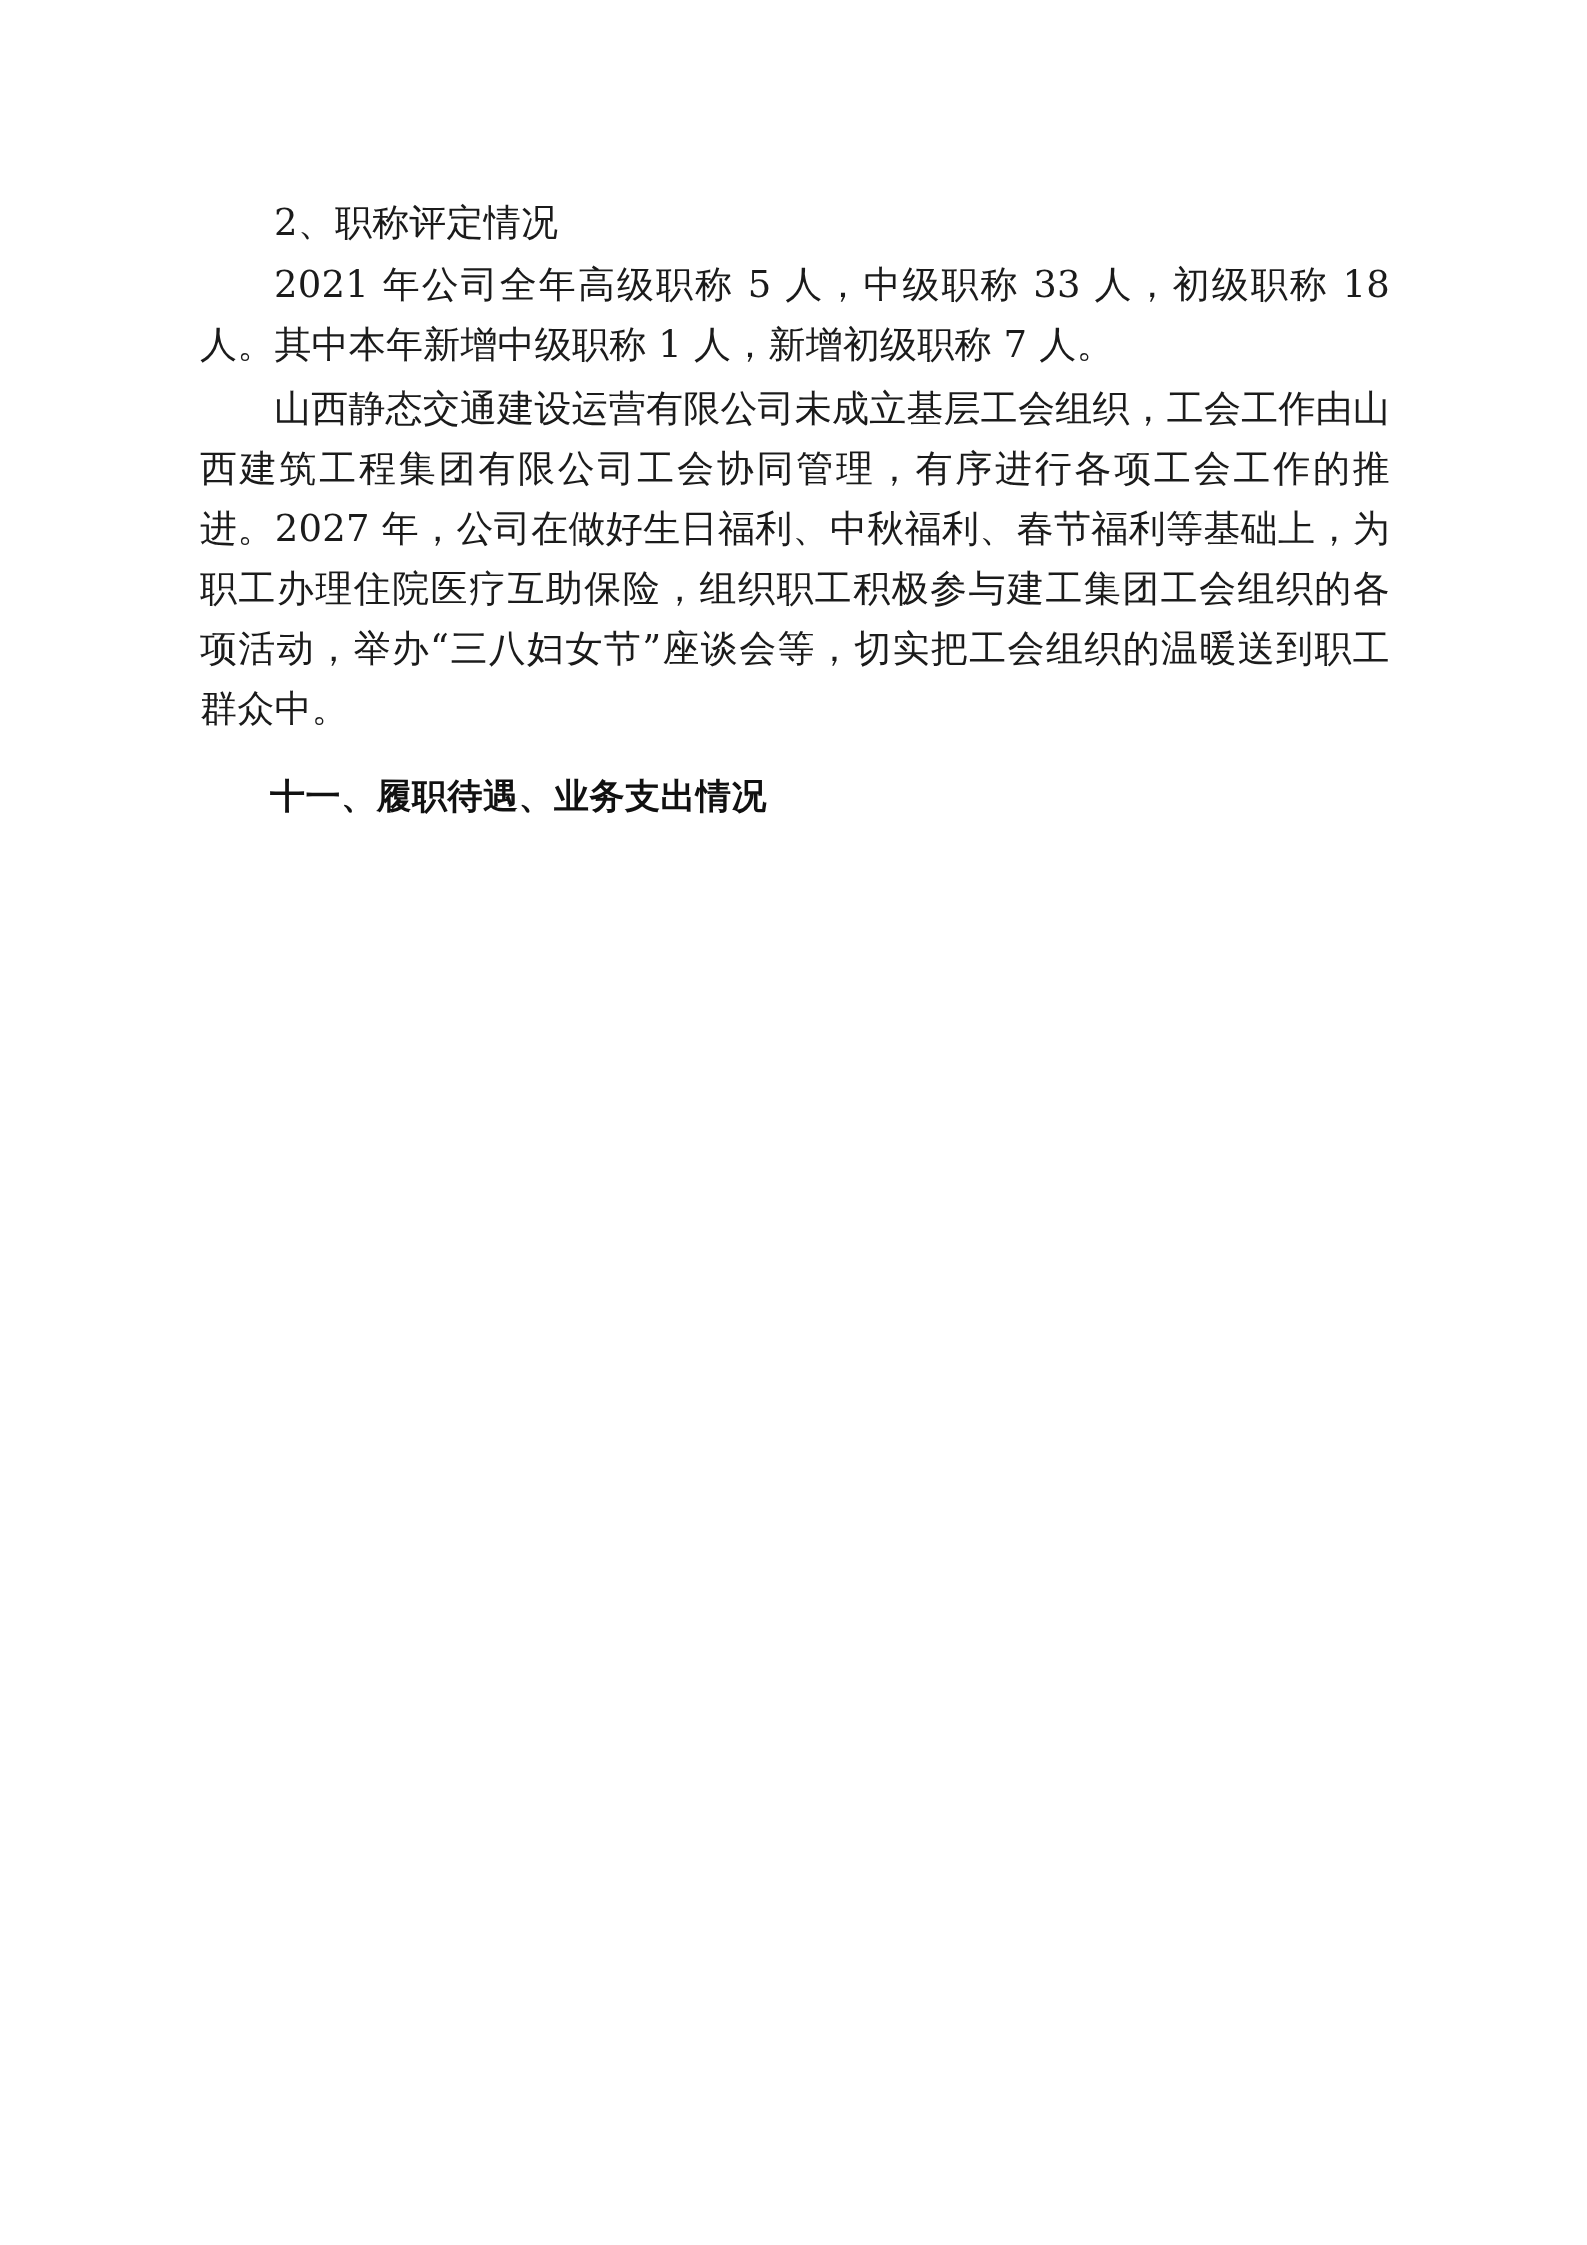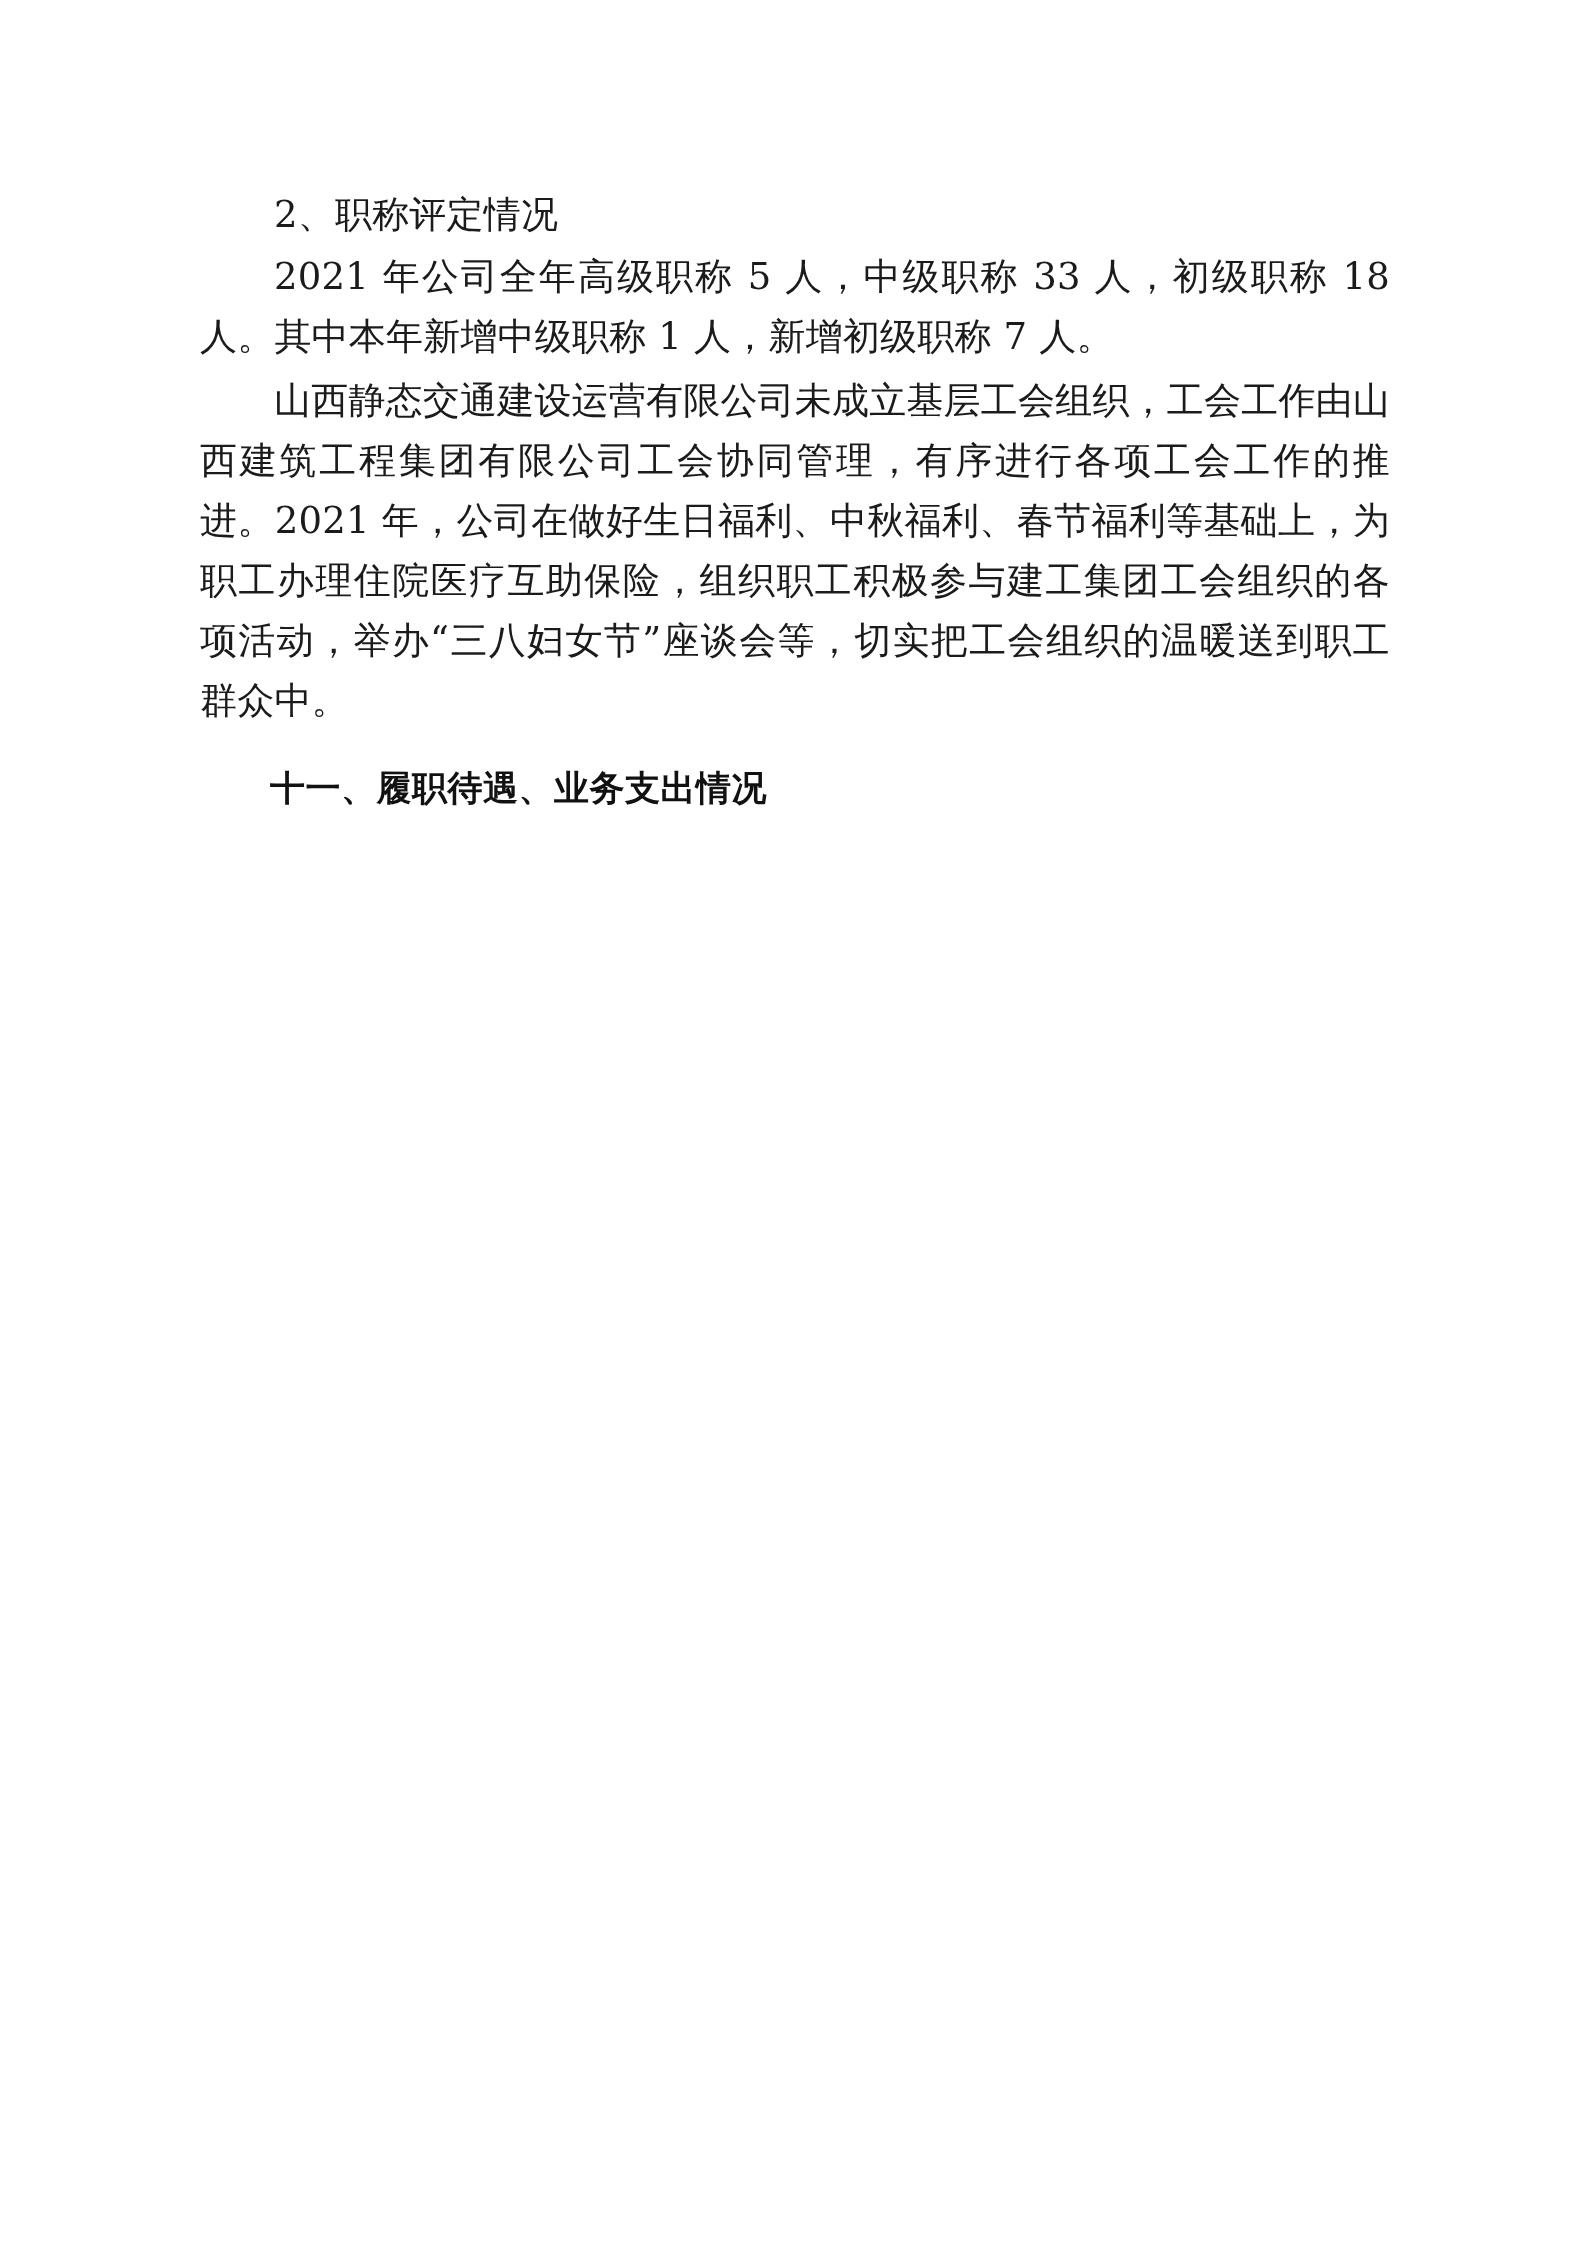--- a/index.html
+++ b/index.html
@@ -17,21 +17,21 @@
   .page {
     position: relative;
     width: 1587px;
     height: 2245px;
     box-sizing: border-box;
     padding: 185px 200px 120px 200px;
     background: #ffffff;
   }
   .doc-body {
     width: 1190px;
-    margin: 0 auto;
+    margin: 8px auto;
   }
   p.para {
     margin: 0 0 4px 0;
     font-size: 37px;
     line-height: 1.62;
     text-align: justify;
     text-justify: inter-ideograph;
     letter-spacing: 0.2px;
     text-indent: 2em;
     color: #1b1b1b;
@@ -57,19 +57,19 @@
 <div class="page">
   <div class="doc-body">
 
     <p class="para tight">2、职称评定情况</p>
 
     <p class="para">2021 年公司全年高级职称 5 人，中级职称 33 人，初级职称 18 人。其中本年新增中级职称 1 人，新增初级职称 7 人。</p>
 
 
 
 
-    <p class="para">山西静态交通建设运营有限公司未成立基层工会组织，工会工作由山西建筑工程集团有限公司工会协同管理，有序进行各项工会工作的推进。2021 年，公司在做好生日福利、中秋福利、春节福利等基础上，为职工办理住院医疗互助保险，组织职工积极参与建工集团工会组织的各项活动，举办“三八妇女节”座谈会等，切实把工会组织的温暖送到职工群众中。</p>
+    <p class="para">山西静态交通建设运营有限公司未成立基层工会组织，工会工作由山西建筑工程集团有限公司工会协同管理，有序进行各项工会工作的推进。2027 年，公司在做好生日福利、中秋福利、春节福利等基础上，为职工办理住院医疗互助保险，组织职工积极参与建工集团工会组织的各项活动，举办“三八妇女节”座谈会等，切实把工会组织的温暖送到职工群众中。</p>
 
     <h2 class="section-heading">十一、履职待遇、业务支出情况</h2>
 
 
   </div>
 </div>
 
 </body></html>

